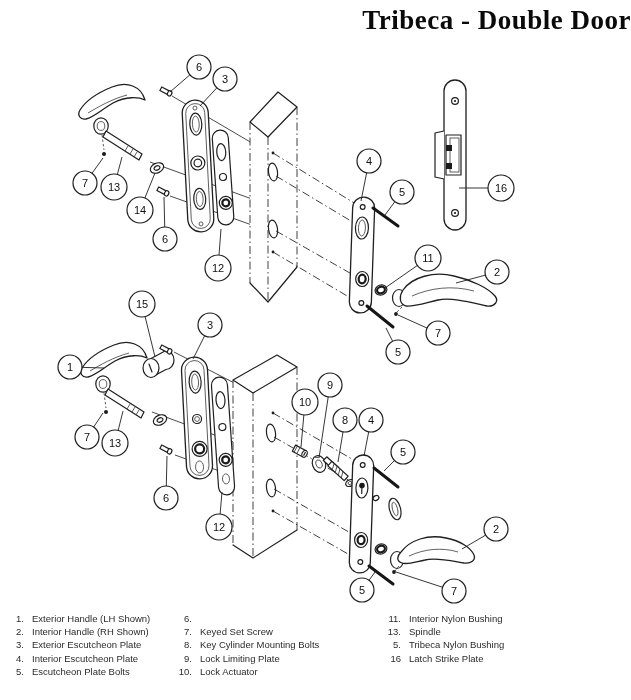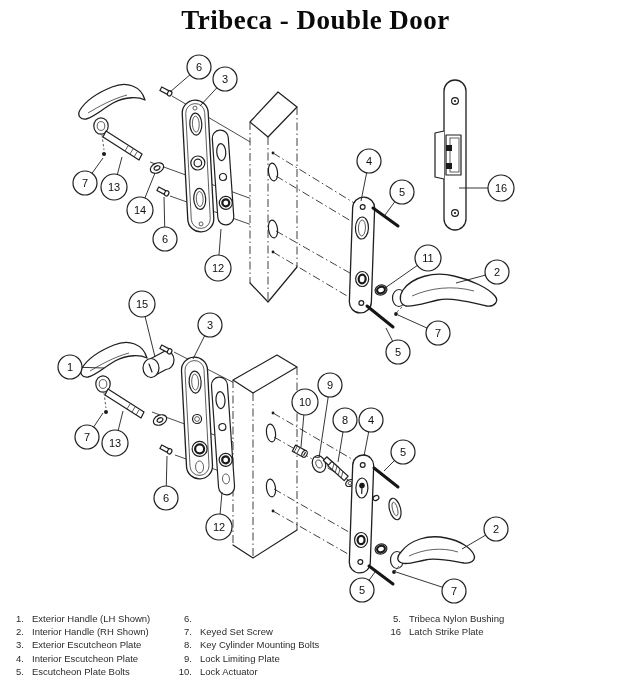--- a/index.html
+++ b/index.html
@@ -6,21 +6,21 @@
     --line:#1f1f1f;
     --text:#2b2b2b;
     --bg:#ffffff;
   }
   html,body{margin:0;padding:0;}
   body{
     width:631px;height:700px;position:relative;background:var(--bg);
     font-family:"Liberation Sans", sans-serif;overflow:hidden;
   }
   .page-title{
-    position:absolute;top:5px;left:0;width:631px;text-align:center;
+    position:absolute;top:5px;left:0;width:631px;text-align:right;
     font-family:"Liberation Serif", serif;font-weight:bold;font-size:27px;
     color:#0a0a0a;letter-spacing:.5px;margin:0;
   }
   svg.diagram{position:absolute;left:0;top:0;}
   
   .ln  {stroke:var(--line);stroke-width:1.2;fill:none;stroke-linecap:round;stroke-linejoin:round;}
   .lnf {stroke:var(--line);stroke-width:1.2;fill:#fff;stroke-linejoin:round;}
   .lnf13{stroke:var(--line);stroke-width:1.3;fill:#fff;stroke-linejoin:round;}
   .thin{stroke:#3a3a3a;stroke-width:.8;fill:none;}
   .axis{stroke:#2a2a2a;stroke-width:.85;fill:none;}
@@ -493,20 +493,28 @@
         <span class="num">9.</span>
         <span class="lab">Lock Limiting Plate</span>
       </div>
       <div class="legend-row">
         <span class="num">10.</span>
         <span class="lab">Lock Actuator</span>
       </div>
     </div>
   <div class="legend-col c3">
       <div class="legend-row">
+        <span class="num">11.</span>
+        <span class="lab">Interior Nylon Bushing</span>
+      </div>
+      <div class="legend-row">
+        <span class="num">13.</span>
+        <span class="lab">Spindle</span>
+      </div>
+      <div class="legend-row">
         <span class="num">5.</span>
         <span class="lab">Tribeca Nylon Bushing</span>
       </div>
       <div class="legend-row">
         <span class="num">16</span>
         <span class="lab">Latch Strike Plate</span>
       </div>
     </div>
 </div>
 

